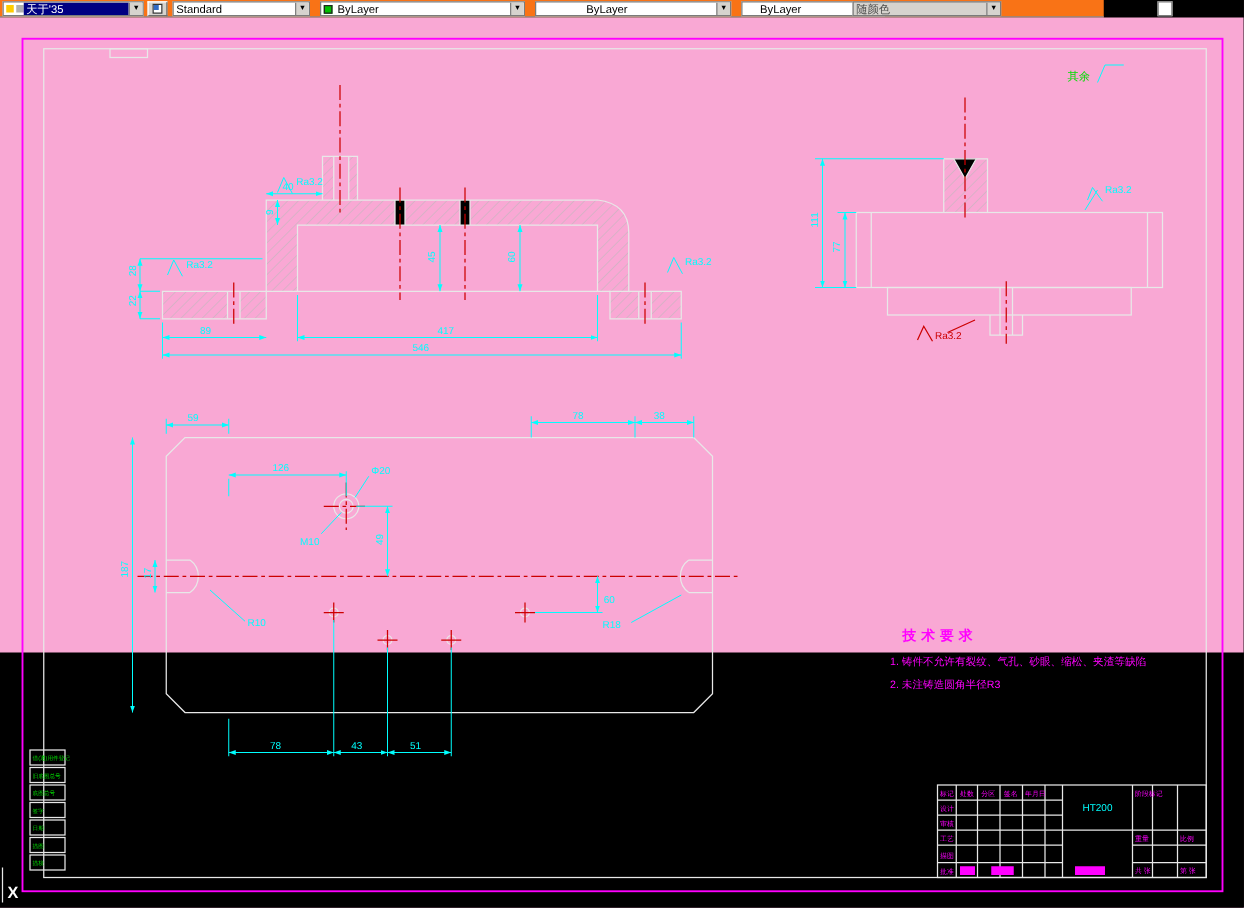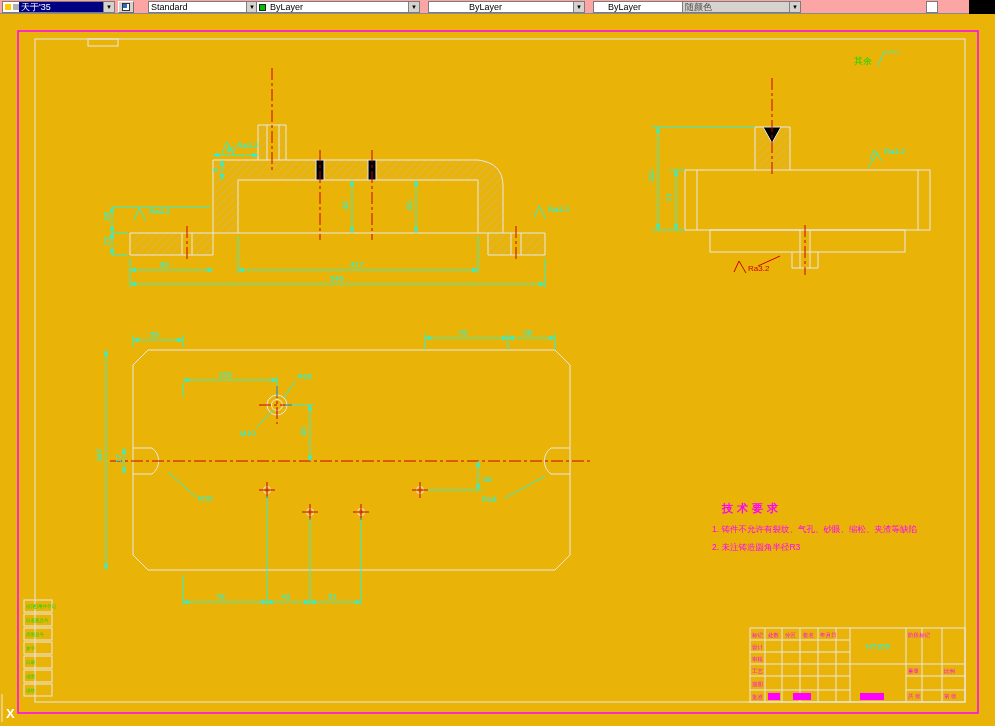--- a/index.html
+++ b/index.html
@@ -1,39 +1,39 @@
 <!DOCTYPE html>
 <html><head>
 <meta charset="utf-8">
 <style>
   *{margin:0;padding:0;box-sizing:border-box}
   html,body{width:995px;height:726px;background:#000;overflow:hidden;
     font-family:"Liberation Sans",sans-serif}
   .app{position:relative;width:995px;height:726px;background:#000}
 
   
-  .toolbar{position:absolute;top:0;left:0;width:969px;height:14px;
-    background:#fca5a5;border-bottom:1px solid #8a8a8a}
+  .toolbar{position:absolute;top:0;left:0;width:883px;height:14px;
+    background:#f97316;border-bottom:1px solid #8a8a8a}
   .combo{position:absolute;top:1px;height:12px;background:#fff;
     border:1px solid #7b7b7b;display:flex;align-items:center;
     font-size:9px;color:#000;overflow:hidden}
   .combo-text{flex:1;padding-left:2px;white-space:nowrap;overflow:hidden;line-height:11px}
   .combo-text.sel{background:#000082;color:#fff;height:100%}
   .combo-btn{width:11px;height:100%;background:#d6d3ce;border-left:1px solid #808080;
     font-size:6px;text-align:center;line-height:10px;color:#000;flex:0 0 auto}
   .tb-btn{position:absolute;top:1px;height:12px;background:#d6d3ce;
     border:1px solid;border-color:#fff #6d6d6d #6d6d6d #fff;
     display:flex;align-items:center;justify-content:center}
   .sw{display:inline-block;width:7px;height:7px;margin:0 2px;flex:0 0 auto}
   .micon{display:inline-block;width:6px;height:6px;margin-left:2px;flex:0 0 auto}
   .combo.disabled{background:#d6d3ce}
   .combo.disabled .combo-text{color:#4a4a4a}
 
   
-  .canvas{position:absolute;top:14px;left:0;width:995px;height:712px;background:#eab308}
+  .canvas{position:absolute;top:14px;left:0;width:995px;height:508px;background:#f9a8d4}
   svg{display:block}
   .w{stroke:#e8e8e8;stroke-width:1;fill:none}
   .r{stroke:#cc0000;stroke-width:1;fill:none}
   .rd{stroke:#cc0000;stroke-width:1;fill:none;stroke-dasharray:12 3 3 3}
   .c{stroke:#00ffff;stroke-width:0.8;fill:none}
   .m{stroke:#ff00ff;stroke-width:1.5;fill:none}
   .hatch{fill:url(#h);stroke:none}
   .er{fill:#000;stroke:none}
   text{font-family:"Liberation Sans",sans-serif}
   .ct{fill:#00ffff;font-size:8px}
@@ -55,21 +55,21 @@
       <span class="combo-text sel">天于'35</span>
       <span class="combo-btn">▼</span>
     </div>
 
     <div class="tb-btn" style="left:118px;width:16px">
       <span style="width:8px;height:8px;background:#fff;border:1px solid #333;position:relative">
         <span style="position:absolute;left:0;top:0;width:4px;height:4px;background:#316ac5"></span>
       </span>
     </div>
 
-    <div class="combo" style="left:148px;width:110px">
+    <div class="combo" style="left:138px;width:110px">
       <span class="combo-text">Standard</span>
       <span class="combo-btn">▼</span>
     </div>
 
     <div class="combo" style="left:256px;width:164px">
       <span class="sw" style="background:#00c000;border:1px solid #222"></span>
       <span class="combo-text">ByLayer</span>
       <span class="combo-btn">▼</span>
     </div>
 

